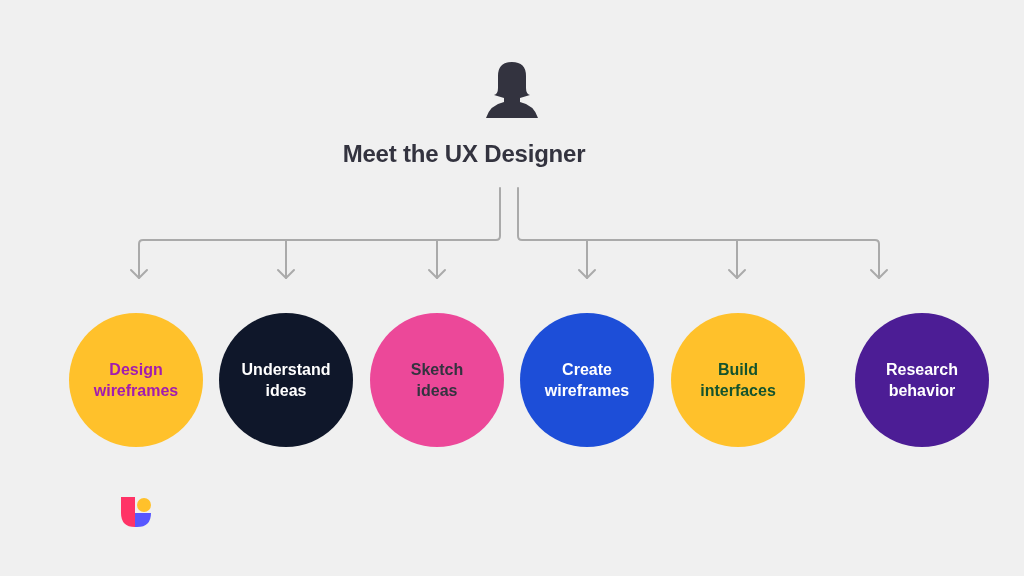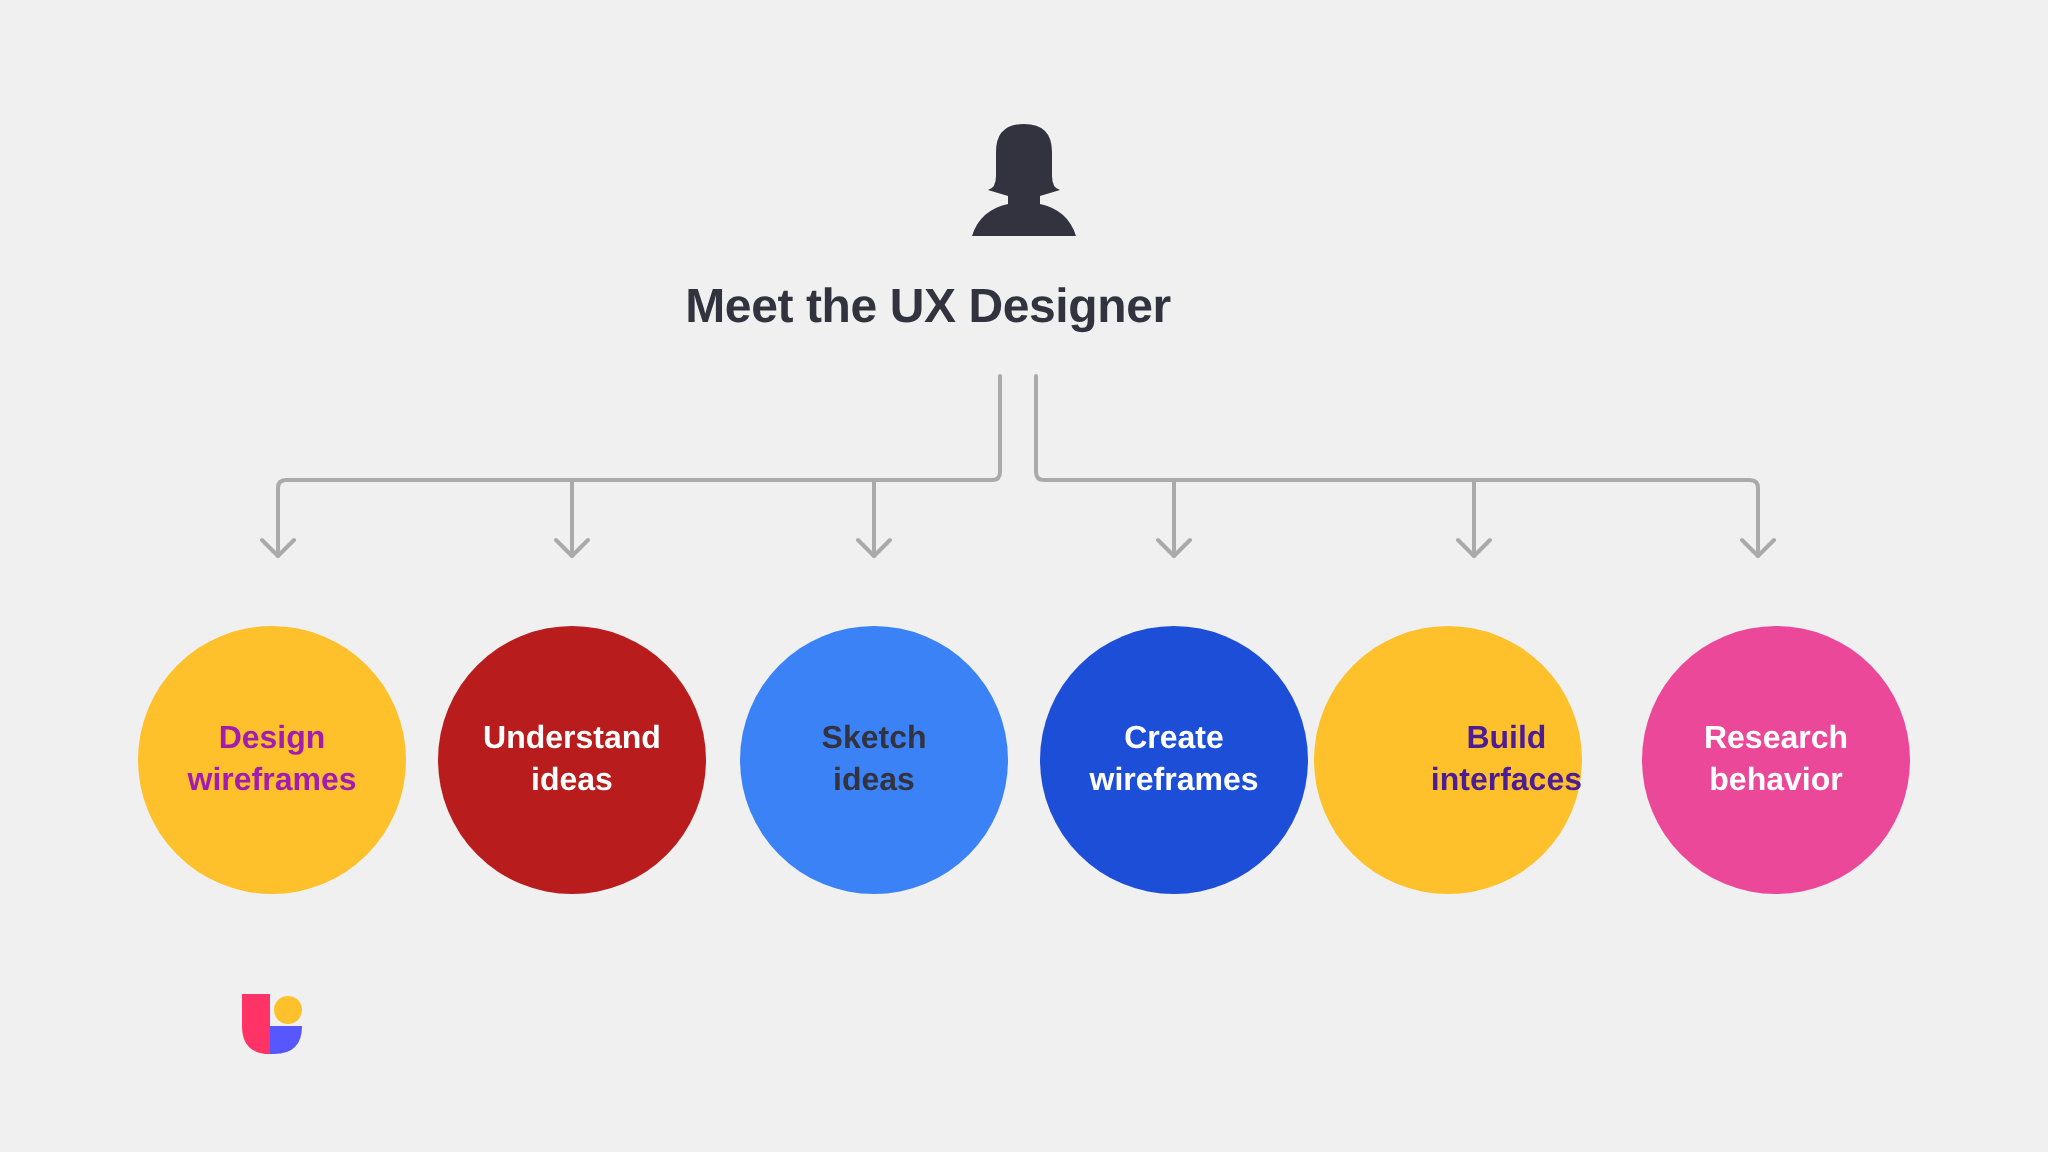--- a/index.html
+++ b/index.html
@@ -40,45 +40,45 @@
     <path d="M871 270 L879 278 L887 270"></path>
   </g>
 </svg>
 
 <div class="node" style="left:69px;background:#ffc12b;color:#a21caf;">
   <div>
       <span>Design</span>
       <span>wireframes</span>
     </div>
 </div>
-<div class="node" style="left:219px;background:#b91c1c;color:#ffffff;">
+<div class="node" style="left:219px;background:#0f172a;color:#ffffff;">
   <div>
       <span>Understand</span>
       <span>ideas</span>
     </div>
 </div>
-<div class="node" style="left:370px;background:#3b82f6;color:#33333f;">
+<div class="node" style="left:370px;background:#ec4899;color:#33333f;">
   <div>
       <span>Sketch</span>
       <span>ideas</span>
     </div>
 </div>
 <div class="node" style="left:520px;background:#1d4ed8;color:#ffffff;">
   <div>
       <span>Create</span>
       <span>wireframes</span>
     </div>
 </div>
-<div class="node" style="left:657px;background:#ffc12b;color:#4c1d95;justify-content:flex-end;">
+<div class="node" style="left:671px;background:#ffc12b;color:#14532d;">
   <div>
       <span>Build</span>
       <span>interfaces</span>
     </div>
 </div>
-<div class="node" style="left:821px;background:#ec4899;color:#ffffff;">
+<div class="node" style="left:855px;background:#4c1d95;color:#ffffff;">
   <div>
       <span>Research</span>
       <span>behavior</span>
     </div>
 </div>
 
 <svg class="logo" viewBox="0 0 30 30">
   <path d="M0 0 L14 0 L14 30 Q0 30 0 16 Z" fill="#ff3366"></path>
   <circle cx="23" cy="8" r="7" fill="#ffc12b"></circle>
   <path d="M14 16 L30 16 Q30 30 16 30 L14 30 Z" fill="#5757ff"></path>

